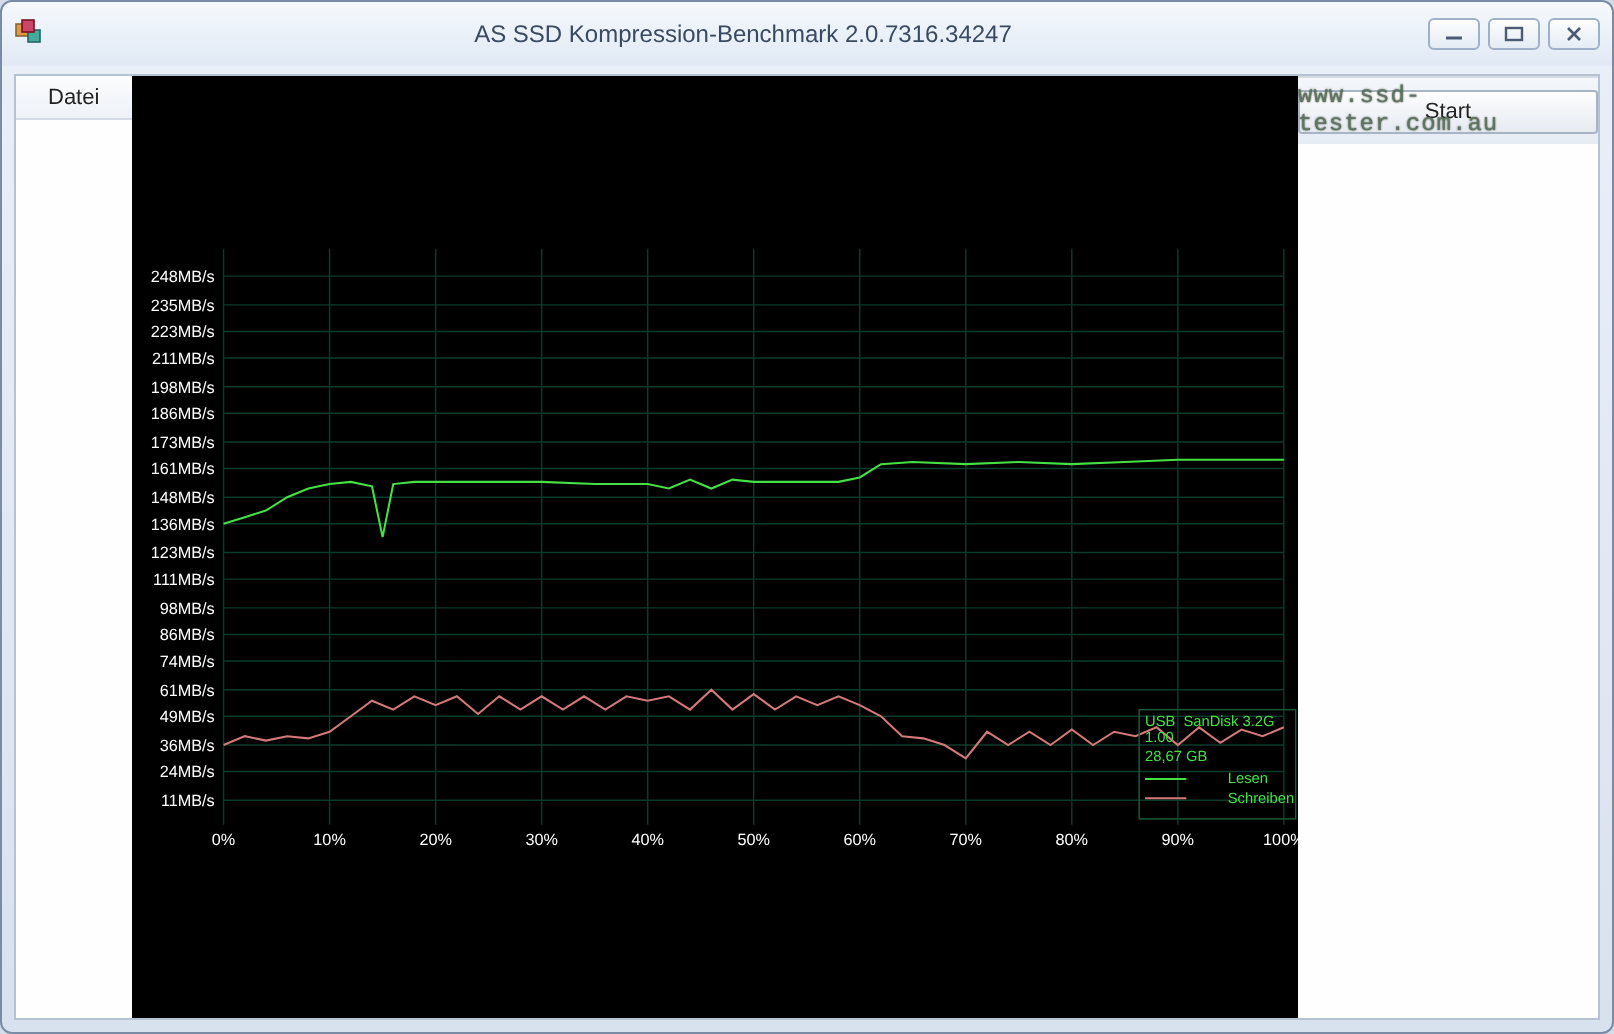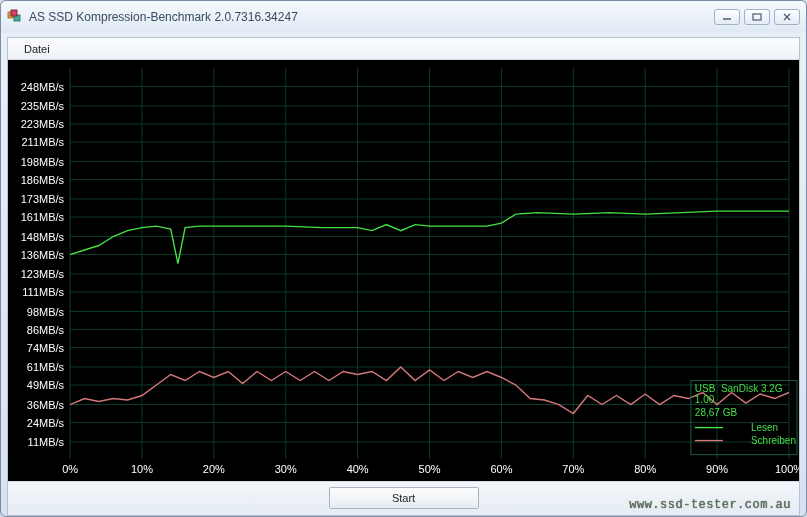--- a/index.html
+++ b/index.html
@@ -21,40 +21,41 @@
     flex-direction: column;
   }
   .titlebar {
     height: 28px;
     display: flex;
     align-items: center;
     padding: 16px 6px;
     background: linear-gradient(#f5f9fd, #e0e9f4);
     border-top-left-radius: 6px;
     border-top-right-radius: 6px;
+    text-align: center;
   }
   .app-icon { width: 16px; height: 16px; margin-right: 6px; }
   .title { color: #3a4a60; flex: 1; font-size: 12px; }
   .win-controls { display: flex; gap: 4px; }
   .win-btn {
     width: 26px; height: 16px;
     border: 1px solid #9fb0c8;
     border-radius: 3px;
     background: linear-gradient(#fdfefe,#e4ecf5);
     display: flex; align-items: center; justify-content: center;
     font-size: 10px; color: #4b5b72;
     cursor: pointer;
   }
   .inner {
     margin: 4px 6px 6px 6px;
     flex: 1;
     background: #fefefe;
     border: 1px solid #b6c2d2;
     display: flex;
-    flex-direction: column;
+    flex-direction: row;
   }
   .menubar {
     height: 22px;
     border-bottom: 1px solid #d4dbe5;
     display: flex;
     align-items: center;
     padding: 0 8px;
     background: linear-gradient(#fbfcfd,#eef2f7);
   }
   .menu-item { padding: 2px 8px; color: #222; cursor: pointer; }

